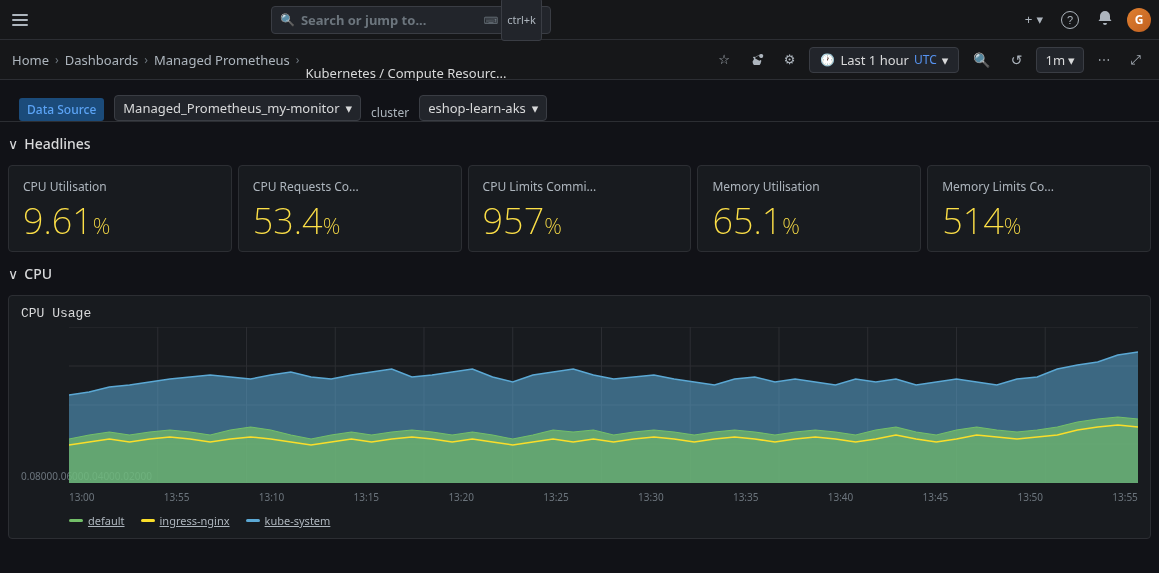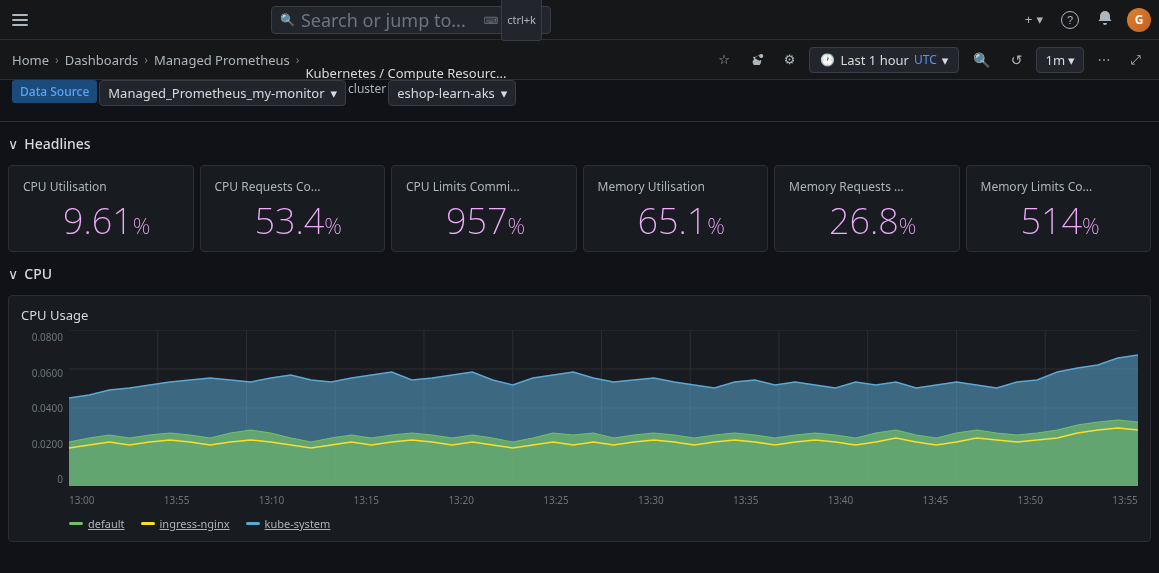--- a/index.html
+++ b/index.html
@@ -151,23 +151,23 @@
       color: #5794f2;
       font-size: 12px;
     }
 
     
     .filter-bar {
       background: #111217;
       border-bottom: 1px solid #2c2e33;
       height: 42px;
       display: flex;
-      align-items: flex-start;
-      padding: 0 12px;
-      gap: 2px;
+      align-items: flex-end;
+      padding: 0 19px;
+      gap: 10px;
     }
     .filter-tag {
       background: #1b4b7a;
       color: #5ba3f5;
       border-radius: 3px;
       padding: 3px 8px;
       font-size: 12px;
       font-weight: 500;
     }
     .filter-select {
@@ -224,59 +224,59 @@
       font-size: 12px;
       color: #adb5bd;
       margin-bottom: 8px;
       white-space: nowrap;
       overflow: hidden;
       text-overflow: ellipsis;
     }
     .stat-card-value {
       font-size: 36px;
       font-weight: 200;
-      color: #f0abfc;
+      color: #fde047;
       line-height: 1;
-      margin-left: 40px;
     }
     .stat-card-unit {
       font-size: 22px;
       font-weight: 200;
     }
 
     
     .cpu-section {
       background: #181b1f;
       border: 1px solid #2c2e33;
       border-radius: 4px;
       padding: 10px 12px;
     }
     .cpu-section-title {
       font-size: 13px;
       color: #d8d9da;
       margin-bottom: 6px;
+      font-family: Liberation Mono, monospace;
     }
 
     
     .chart-container {
       position: relative;
       height: 180px;
     }
     .chart-svg {
       width: 100%;
       height: 100%;
     }
     .chart-y-axis {
       position: absolute;
       left: 0;
       top: 0;
       bottom: 24px;
       width: 48px;
       display: flex;
-      flex-direction: column;
+      flex-direction: row;
       justify-content: space-between;
       align-items: flex-end;
       padding-right: 6px;
       font-size: 10px;
       color: #6c757d;
     }
     .chart-area {
       position: absolute;
       left: 48px;
       right: 0;
@@ -338,21 +338,21 @@
 
 <div class="topbar">
   <div class="hamburger">
     <span></span>
       <span></span>
       <span></span>
   </div>
 
   <div class="topbar-search">
     <span style="font-size:12px; color:#6c757d;">🔍</span>
-    <span style="color:#6c757d; font-size:18px;">Search or jump to...</span>
+    <span style="color:#6c757d; font-size:13px;font-weight:bold;">Search or jump to...</span>
     <span style="margin-left:auto; display:flex; align-items:center; gap:3px;">
       <span style="font-size:10px; color:#6c757d;">⌨</span>
       <span class="kbd">ctrl+k</span>
     </span>
   </div>
 
   <div class="topbar-right">
     <button class="topbar-icon-btn">
       <span>+</span>
       <span>▾</span>
@@ -448,24 +448,20 @@
       <div class="stat-card-title">CPU Requests Co...</div>
       <div class="stat-card-value">53.4<span class="stat-card-unit">%</span></div>
     </div>
       <div class="stat-card">
       <div class="stat-card-title">CPU Limits Commi...</div>
       <div class="stat-card-value">957<span class="stat-card-unit">%</span></div>
     </div>
       <div class="stat-card">
       <div class="stat-card-title">Memory Utilisation</div>
       <div class="stat-card-value">65.1<span class="stat-card-unit">%</span></div>
-    </div>
-      <div class="stat-card">
-      <div class="stat-card-title">Memory Requests ...</div>
-      <div class="stat-card-value">26.8<span class="stat-card-unit">%</span></div>
     </div>
       <div class="stat-card">
       <div class="stat-card-title">Memory Limits Co...</div>
       <div class="stat-card-value">514<span class="stat-card-unit">%</span></div>
     </div>
     </div>
 
   <div class="section-header" style="margin-top:2px;">
     <span>∨</span>
     <span>CPU</span>

